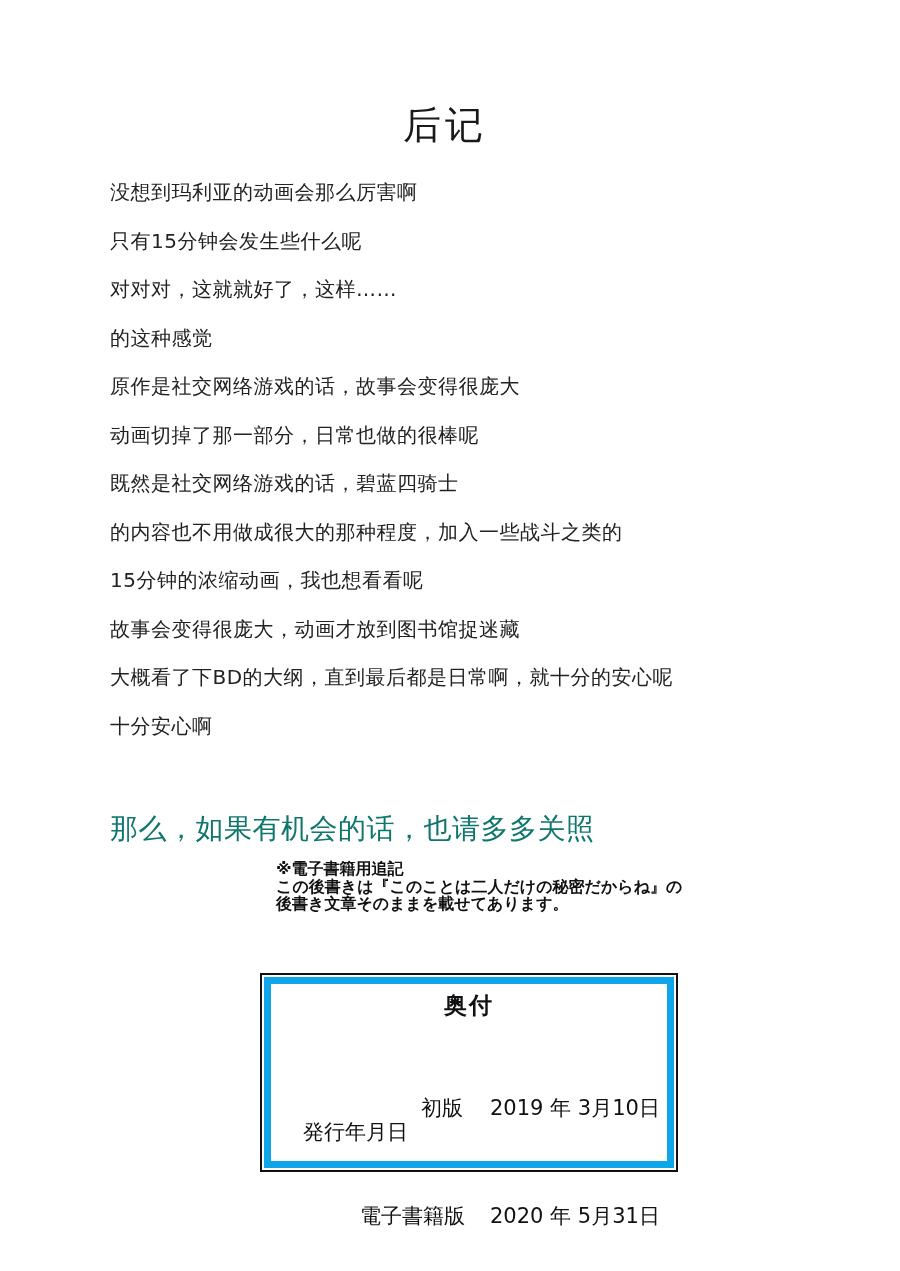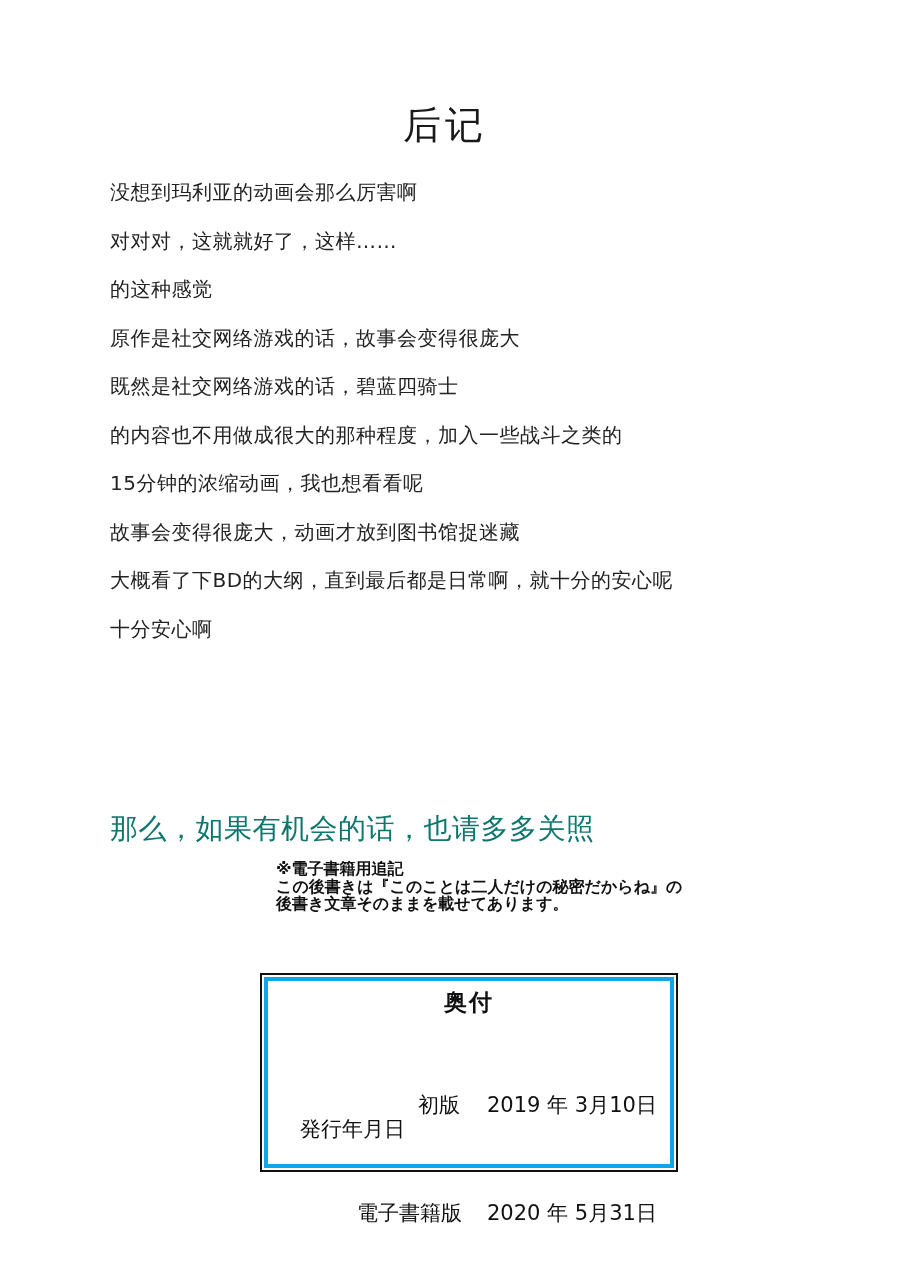--- a/index.html
+++ b/index.html
@@ -62,21 +62,21 @@
     top: 973px;
     width: 418px;
     height: 199px;
     border: 2px solid #111111;
     box-sizing: border-box;
     background: #ffffff;
   }
   .colophon-inner {
     position: absolute;
     top: 2px; left: 2px; right: 2px; bottom: 2px;
-    border: 4px solid #0ea5e9;
+    border: 7px solid #0ea5e9;
   }
   .colophon-title {
     margin-top: 6px;
     text-align: center;
     font-size: 23px;
     font-weight: 600;
     letter-spacing: 2px;
     color: #111111;
   }
   .colophon-rows {
@@ -95,23 +95,25 @@
 </style>
 </head>
 <body>
 
 <div class="page">
 
   <div class="doc-title">后记</div>
 
   <div class="body-text">
     <div>没想到玛利亚的动画会那么厉害啊</div>
+    <div>只有15分钟会发生些什么呢</div>
     <div>对对对，这就就好了，这样……</div>
     <div>的这种感觉</div>
     <div>原作是社交网络游戏的话，故事会变得很庞大</div>
+    <div>动画切掉了那一部分，日常也做的很棒呢</div>
     <div>既然是社交网络游戏的话，碧蓝四骑士</div>
     <div>的内容也不用做成很大的那种程度，加入一些战斗之类的</div>
     <div>15分钟的浓缩动画，我也想看看呢</div>
     <div>故事会变得很庞大，动画才放到图书馆捉迷藏</div>
     <div>大概看了下BD的大纲，直到最后都是日常啊，就十分的安心呢</div>
     <div>十分安心啊</div>
   </div>
 
   <div class="closing-line">那么，如果有机会的话，也请多多关照</div>
 

